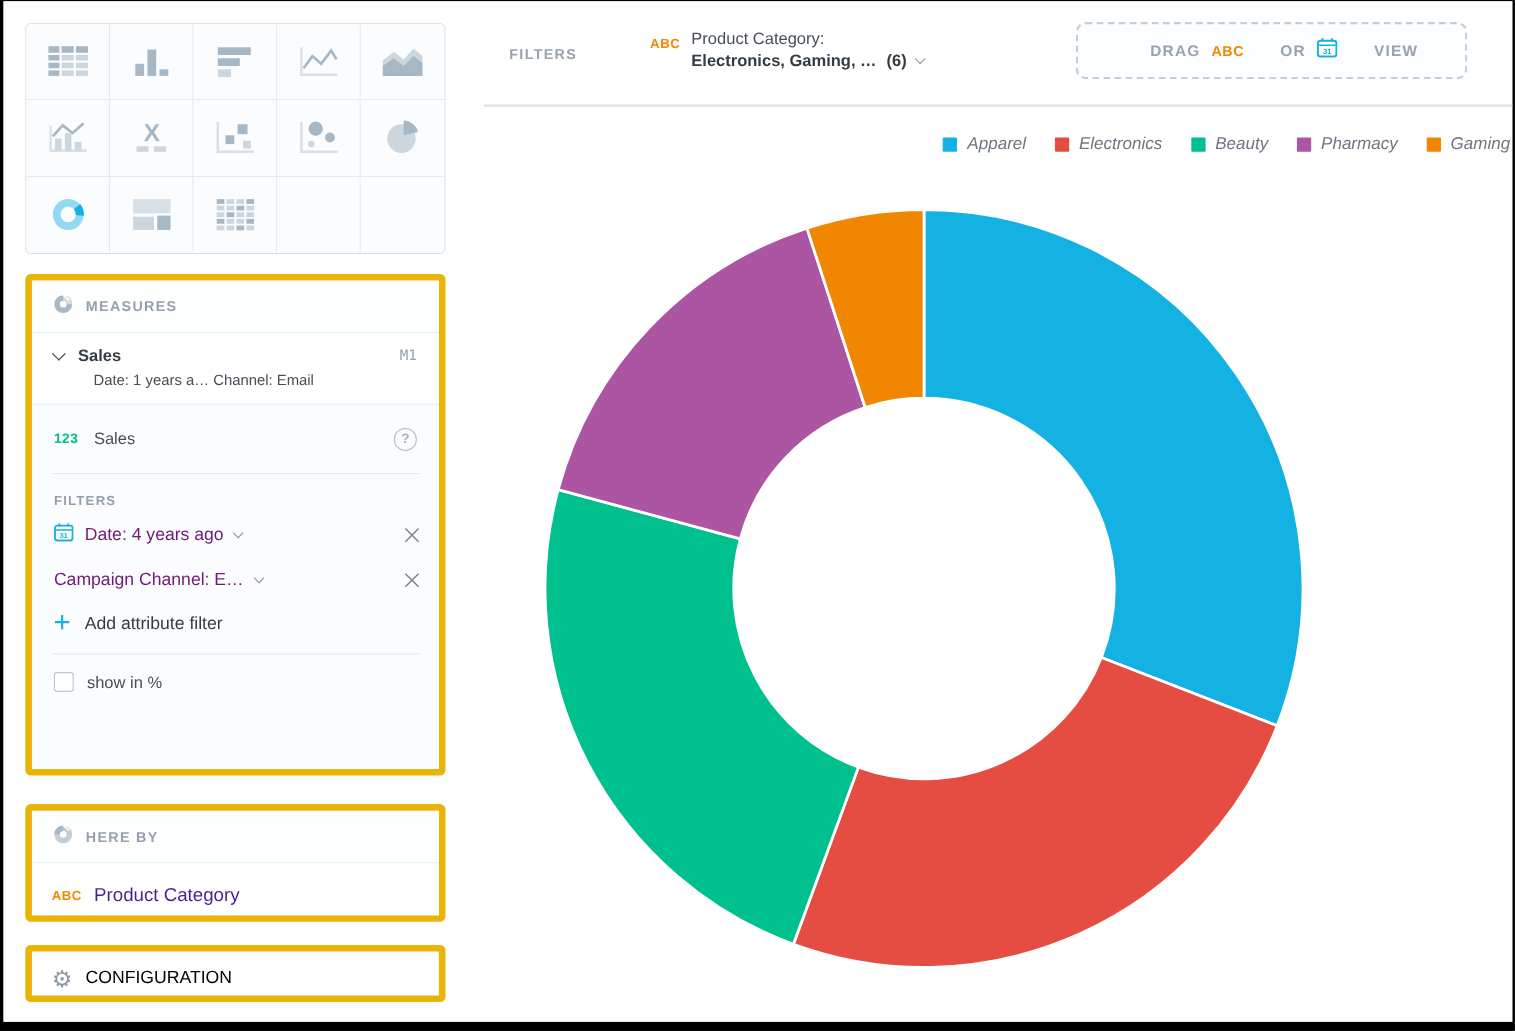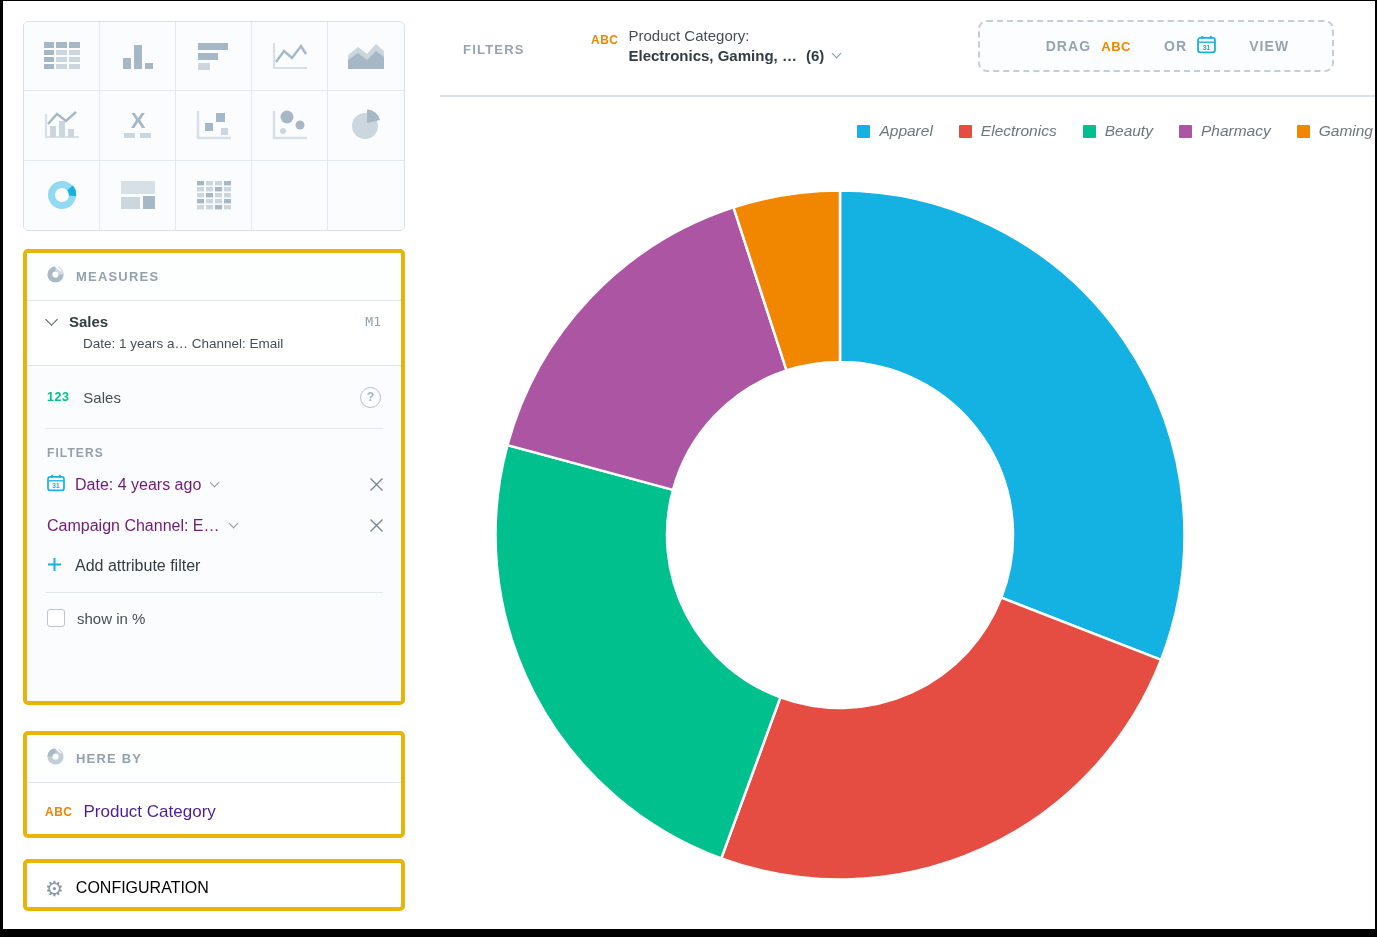--- a/index.html
+++ b/index.html
@@ -8,21 +8,21 @@
 
   
   .vis-grid{position:absolute;left:20px;top:20px;width:382px;height:210px;display:grid;
     grid-template-columns:repeat(5,1fr);grid-template-rows:repeat(3,1fr);
     border:1px solid #D9E1E8;border-radius:5px;overflow:hidden;background:#fff;box-sizing:border-box;}
   .vis-cell{background:#FBFCFD;border-right:1px solid #E3EAEF;border-bottom:1px solid #E3EAEF;
     display:flex;align-items:center;justify-content:center;cursor:pointer;}
   .vis-cell:nth-child(5n){border-right:none;}
   .vis-cell:nth-child(n+11){border-bottom:none;}
 
-  .panel{position:absolute;left:20px;width:382px;background:#fff;border:4px solid #eab308;
+  .panel{position:absolute;left:20px;width:382px;background:#fff;border:6px solid #eab308;
     border-radius:5px;box-sizing:border-box;overflow:hidden;}
   .panel-header{height:47px;display:flex;align-items:center;padding:0 20px;gap:12px;background:#FDFEFE;}
   .panel-header .hdr-label{font-size:13px;font-weight:bold;letter-spacing:1.2px;color:#94A1AD;}
   .bordered{border-bottom:1px solid #E2E9EE;}
 
   #measures-panel{top:248px;height:456px;}
   .measure-item{padding:12px 20px 14px 20px;border-bottom:1px solid #E2E9EE;background:#fff;cursor:pointer;}
   .measure-line1{display:flex;align-items:center;gap:13px;}
   .measure-title{font-size:15px;font-weight:bold;color:#333C43;flex:1;}
   .measure-tag{font-family:"DejaVu Sans Mono",monospace;font-size:13px;color:#94A1AD;}

